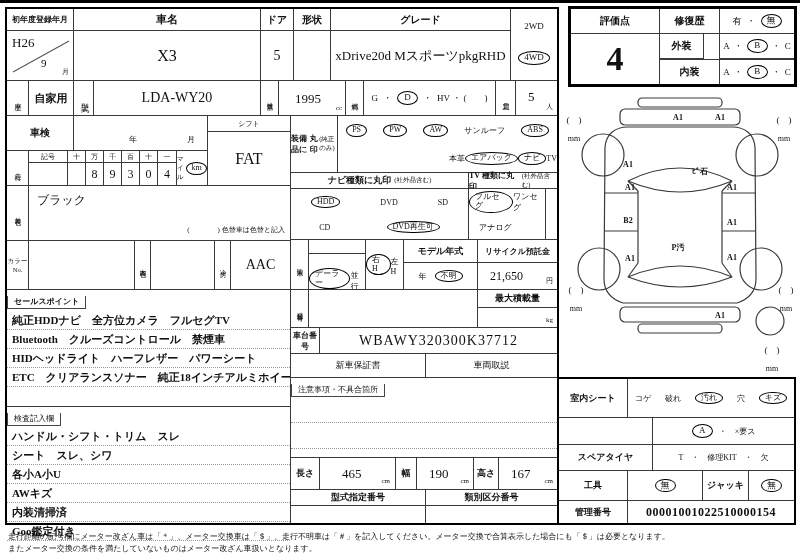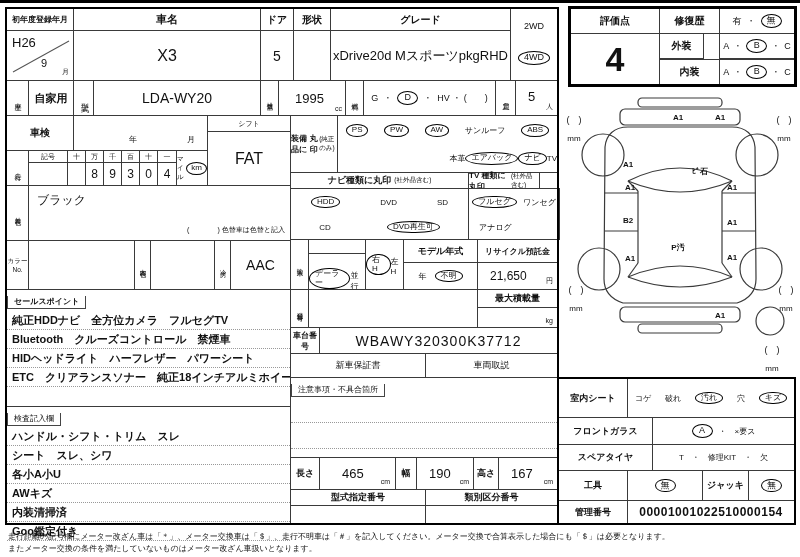--- a/index.html
+++ b/index.html
@@ -1,16 +1,16 @@
 <!DOCTYPE html>
 <html><head>
 <meta charset="utf-8">
 <style>
   html,body{margin:0;padding:0;background:#e8e8e8;}
-  .sheet{position:relative;width:800px;height:557px;background:#fff;font-family:Liberation Sans, sans-serif;color:#111;overflow:hidden;}
+  .sheet{position:relative;width:800px;height:557px;background:#fff;font-family:Liberation Serif, serif;color:#111;overflow:hidden;}
   .c{position:absolute;box-sizing:border-box;border:1px solid #3a3a3a;background:#fff;}
   .nb{border:none;background:transparent;}
   .f{display:flex;align-items:center;justify-content:center;}
   .fc{display:flex;flex-direction:row;align-items:center;justify-content:center;}
   .vert{writing-mode:vertical-rl;text-orientation:upright;letter-spacing:1px;}
   .b{font-weight:bold;}
   .fs6{font-size:6.5px}.fs7{font-size:7px}.fs8{font-size:8px}.fs9{font-size:9px}.fs10{font-size:10px}
   .fs11{font-size:11px}.fs12{font-size:12px}.fs13{font-size:13px}.fs14{font-size:14px}.fs16{font-size:16px}
   .ci{display:inline-flex;align-items:center;justify-content:center;border:1.5px solid #000;border-radius:50%;padding:1px 5px;min-width:9px;line-height:1.1;}
   .tab{display:inline-block;border:1px solid #444;border-top:none;padding:0 6px 1px;font-size:8px;background:#fff;}
@@ -180,25 +180,25 @@
     <div class="f fs8" style="height:26px;justify-content:space-around">
       <span class="ci">HDD</span>
       <span>DVD</span>
       <span>SD</span>
     </div>
     <div class="f fs8" style="height:24px;justify-content:space-around">
       <span>CD</span>
       <span class="ci">DVD再生可</span>
     </div>
   </div>
-  <div class="c f" style="left:468px;top:172px;width:72px;height:17px;gap:2px">
+  <div class="c f" style="left:468px;top:172px;width:90px;height:17px;gap:2px">
     <span class="fs8 b">TV 種類に丸印</span>
       <span class="fs6">(社外品含む)</span>
   </div>
-  <div class="c" style="left:468px;top:188px;width:92px;height:52px">
+  <div class="c" style="left:468px;top:188px;width:78px;height:52px">
     <div class="f fs8" style="height:26px;justify-content:space-around">
       <span class="ci">フルセグ</span>
       <span>ワンセグ</span>
     </div>
     <div class="f fs8" style="height:24px;justify-content:flex-start;padding-left:10px">
       <span>アナログ</span>
     </div>
   </div>
 
   <div class="c f vert fs6" style="left:290px;top:239px;width:19px;height:51px">輸入車</div>
@@ -341,21 +341,20 @@
     <span>室内</span>
     <span>シート</span>
   </div>
   <div class="c f fs8" style="left:627px;top:378px;width:168px;height:40px;justify-content:space-around">
     <span>コゲ</span>
     <span>破れ</span>
     <span class="ci">汚れ</span>
     <span>穴</span>
     <span class="ci">キズ</span>
   </div>
-  <div class="c f fs9 b" style="left:558px;top:417px;width:95px;height:28px">フロントガラス</div>
   <div class="c f fs8" style="left:652px;top:417px;width:143px;height:28px;gap:6px">
     <span class="ci fs9">A</span>
     <span>・　×要ス</span>
   </div>
   <div class="c f fs9 b" style="left:558px;top:444px;width:95px;height:27px">スペアタイヤ</div>
   <div class="c f fs8" style="left:652px;top:444px;width:143px;height:27px">T　・　修理KIT　・　欠</div>
   <div class="c f fs9 b" style="left:558px;top:470px;width:70px;height:31px">工具</div>
   <div class="c f" style="left:627px;top:470px;width:76px;height:31px">
     <span class="ci fs9">無</span>
   </div>

